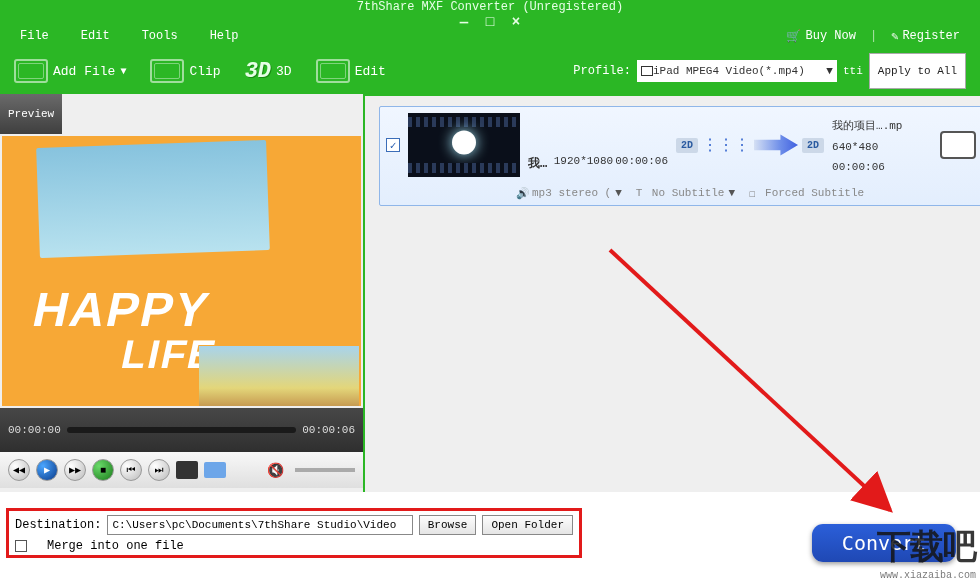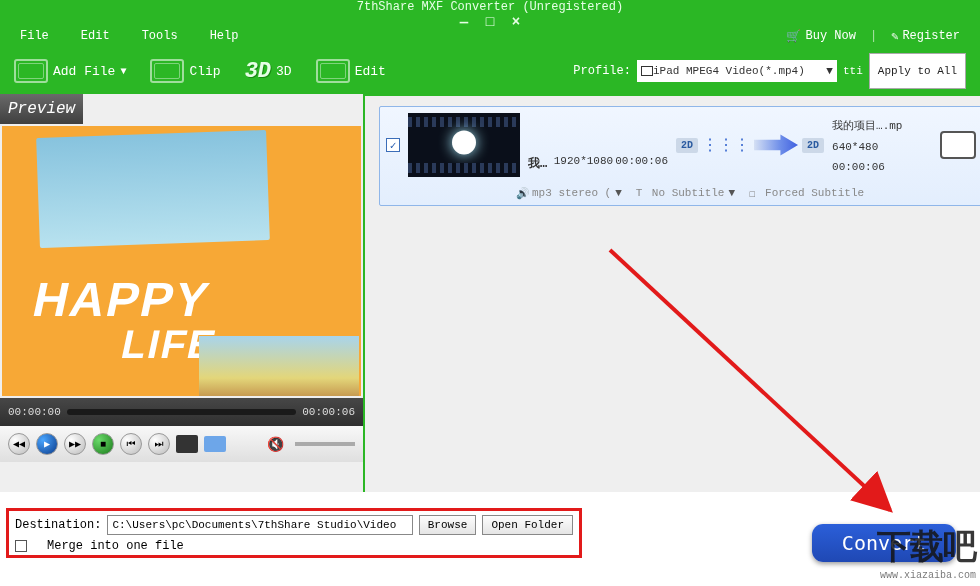--- a/index.html
+++ b/index.html
@@ -23,27 +23,27 @@
 .tbtn .ticon::after { content: ""; position: absolute; inset: 2px; border: 1px solid rgba(255,255,255,0.4); border-radius: 2px; }
 .td3d { font-size: 22px; font-weight: bold; font-style: italic; color: #e6ffe6; text-shadow: 1px 1px 0 #188a12; }
 .toolbar .right { display: flex; align-items: center; gap: 6px; font-size: 12px; }
 .profile-sel { width: 200px; height: 22px; background: #fff; color: #333; display: flex; align-items: center; padding: 0 4px; gap: 0; font-size: 11px; }
 .profile-sel .sq { width: 12px; height: 10px; border: 1px solid #333; }
 .profile-sel .dd { margin-left: auto; }
 .applyall { height: 22px; padding: 17px 8px; background: #fff; color: #222; font-size: 11px; display: inline-flex; align-items: center; border: 1px solid #aaa; cursor: pointer; }
 
 .midrow { display: flex; height: 398px; }
 .preview-col { width: 368px; background: #efefef; border-right: 2px solid #2bb725; }
-.preview-tab { background: linear-gradient(#6a6a6a,#3f3f3f); color: #fff; font-size: 16px; padding: 6px 8px; width: fit-content; font-style: italic; }
+.preview-tab { background: linear-gradient(#6a6a6a,#3f3f3f); color: #fff; font-size: 11px; padding: 14px 8px; width: fit-content; }
 .preview-img { width: 359px; height: 270px; margin: 2px; position: relative; background: #f7a836; overflow: hidden; }
 .sky1 { position: absolute; left: 36px; top: 8px; width: 230px; height: 110px; background: linear-gradient(#87c3de,#b8e2ef); border-radius: 2px; transform: rotate(-2deg); }
 .happy { position: absolute; left: 32px; top: 146px; font-family: Arial, sans-serif; font-size: 48px; font-weight: 900; color: #fff; letter-spacing: 2px; transform: skewX(-12deg); }
 .life { position: absolute; left: 120px; top: 196px; font-family: Arial, sans-serif; font-size: 40px; font-weight: 900; color: #fff; letter-spacing: 2px; transform: skewX(-12deg); }
 .pic2 { position: absolute; right: 2px; top: 210px; bottom: -10px; width: 160px; background: linear-gradient(#a8d4ec,#e3d67a 60%,#b77a3a); }
-.timeline { height: 28px; background: linear-gradient(#474747,#2f2f2f); display: flex; align-items: center; color: #ddd; font-size: 11px; padding: 0 8px; gap: 6px; }
+.timeline { height: 44px; background: linear-gradient(#474747,#2f2f2f); display: flex; align-items: center; color: #ddd; font-size: 11px; padding: 0 8px; gap: 6px; }
 .timeline .bar { flex: 1; height: 6px; background: #1a1a1a; border-radius: 3px; }
 .pctrls { height: 36px; background: linear-gradient(#f8f8f8,#dfdfdf); display: flex; align-items: center; gap: 6px; padding: 0 8px; }
 .pcircle { width: 22px; height: 22px; border-radius: 50%; background: radial-gradient(circle at 30% 30%, #fff, #bbb); border: 1px solid #999; display: flex; align-items: center; justify-content: center; font-size: 10px; cursor: pointer; }
 .pplay { background: radial-gradient(circle at 30% 30%, #4aa6ff, #0a3a8a); color: #fff; }
 .pstop { background: radial-gradient(circle at 30% 30%, #6ada6a, #1a7a1a); }
 .psq { width: 22px; height: 18px; background: #333; border-radius: 2px; }
 .pfold { width: 22px; height: 16px; background: #6da6e9; border-radius: 2px; }
 .vmute { width: 22px; height: 20px; display: flex; align-items: center; color: #d44; font-size: 14px; }
 .vslider { width: 60px; height: 4px; background: #aaa; }
 

